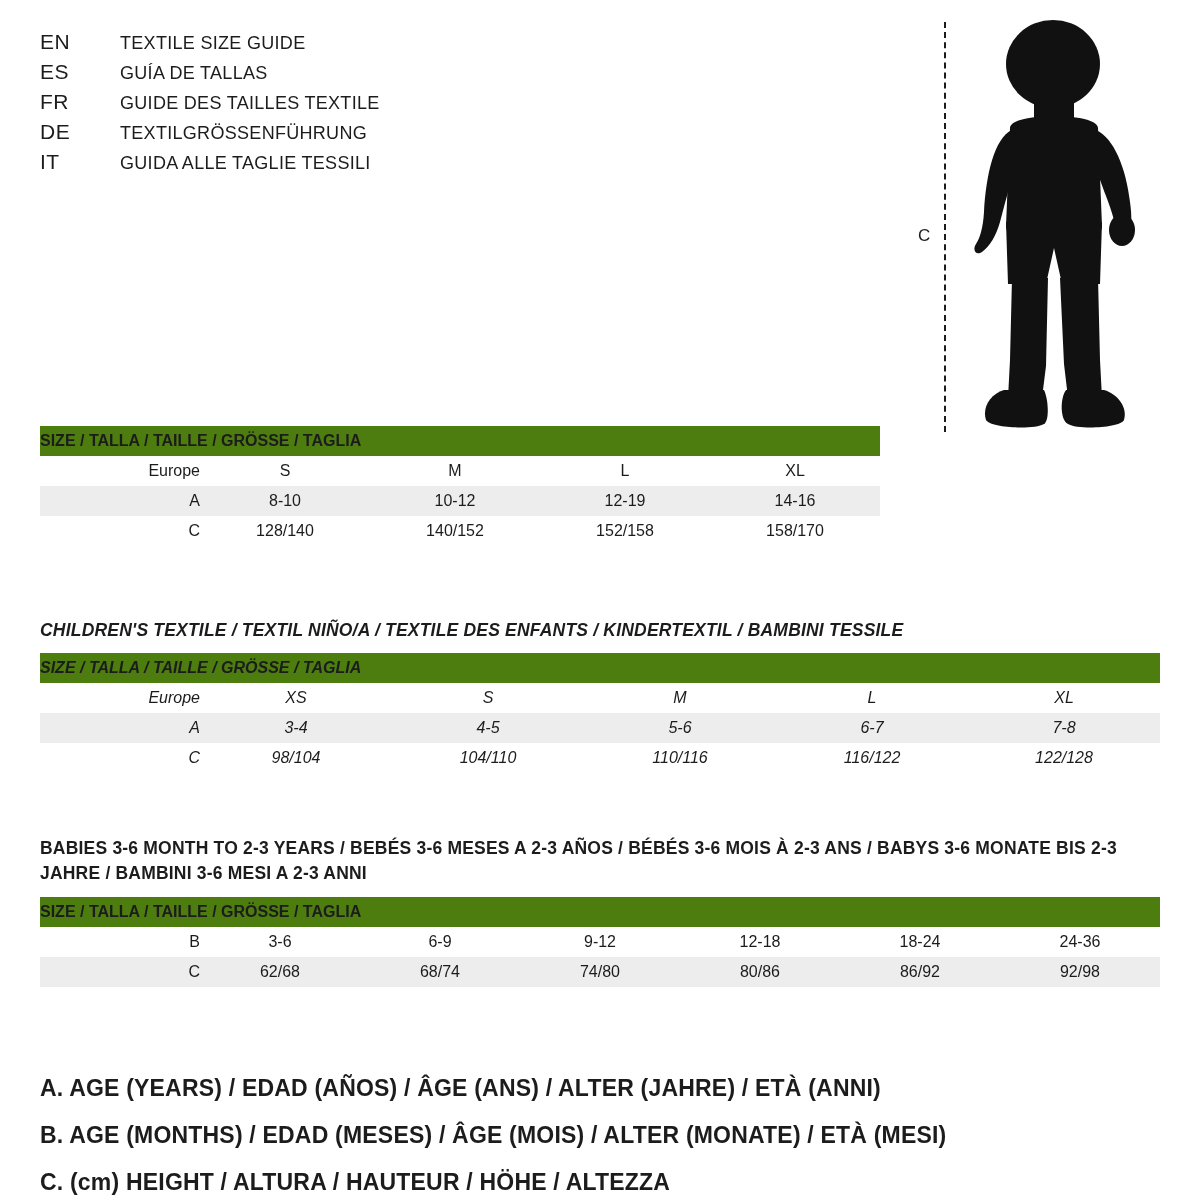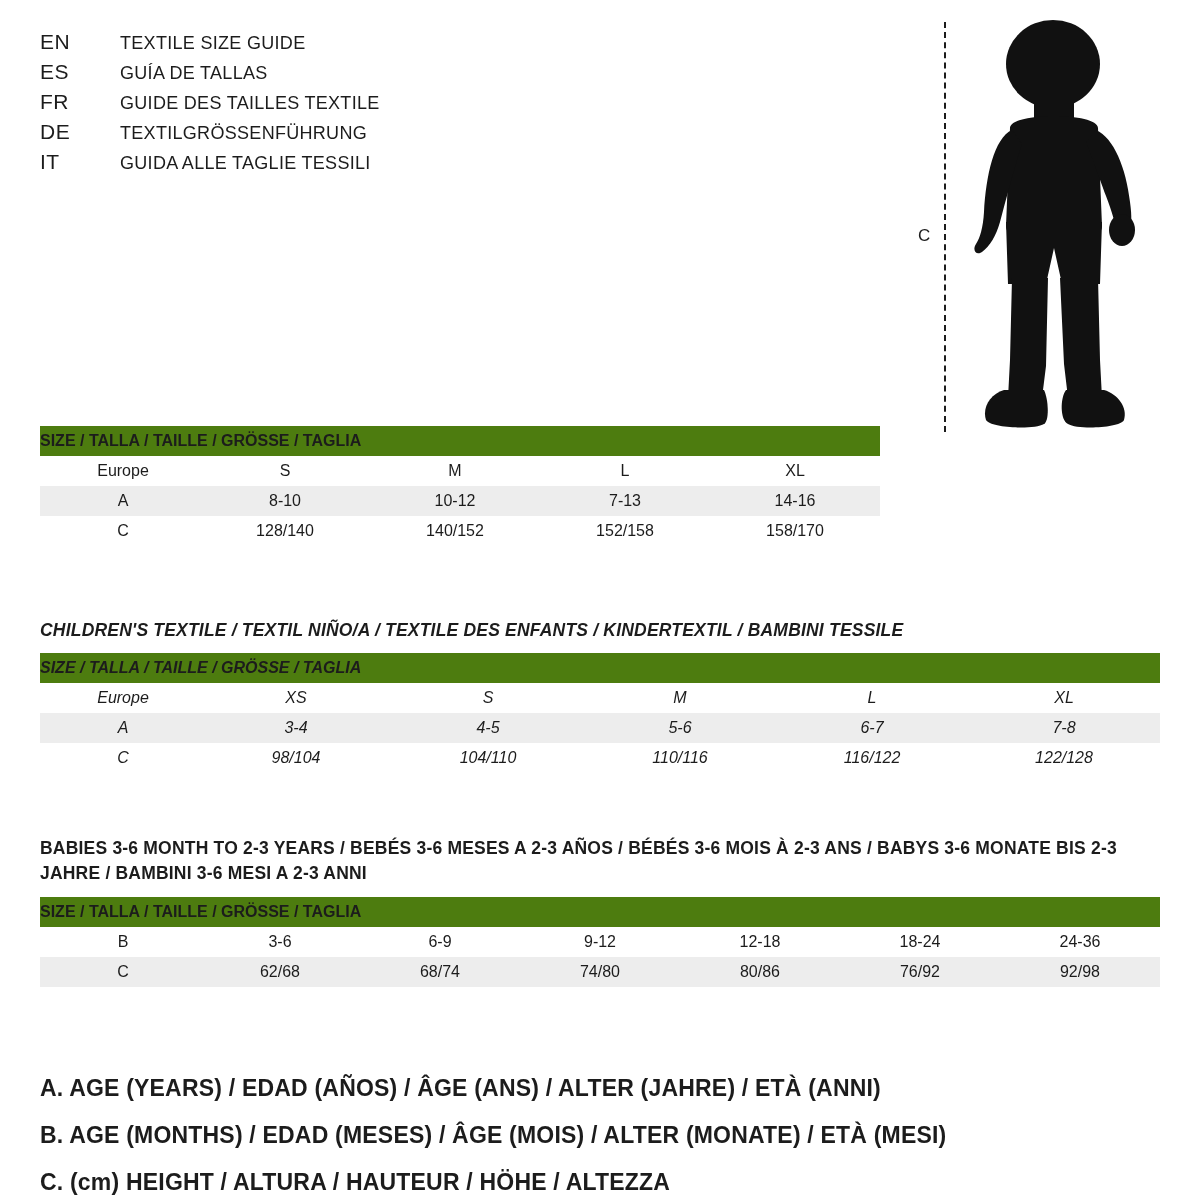--- a/index.html
+++ b/index.html
@@ -107,21 +107,21 @@
     padding-left: 6px;
   }
   .row-alt td {
     background: #ededed;
   }
   .row-plain td {
     background: #ffffff;
   }
   .cell-label {
     padding-left: 6px !important;
-    text-align: center;
+    text-align: right;
   }
   .cell-val {
     text-align: center;
   }
 
   
   .footnotes {
     position: absolute;
     left: 40px;
     top: 1065px;
@@ -211,21 +211,21 @@
           <td class="cell-label">Europe</td>
           <td class="cell-val">S</td>
           <td class="cell-val">M</td>
           <td class="cell-val">L</td>
           <td class="cell-val">XL</td>
         </tr>
         <tr class="row-alt">
           <td class="cell-label">A</td>
           <td class="cell-val">8-10</td>
           <td class="cell-val">10-12</td>
-          <td class="cell-val">7-13</td>
+          <td class="cell-val">12-19</td>
           <td class="cell-val">14-16</td>
         </tr>
         <tr class="row-plain">
           <td class="cell-label">C</td>
           <td class="cell-val">128/140</td>
           <td class="cell-val">140/152</td>
           <td class="cell-val">152/158</td>
           <td class="cell-val">158/170</td>
         </tr>
       </tbody>
@@ -299,21 +299,21 @@
           <td class="cell-val">12-18</td>
           <td class="cell-val">18-24</td>
           <td class="cell-val">24-36</td>
         </tr>
         <tr class="row-alt">
           <td class="cell-label">C</td>
           <td class="cell-val">62/68</td>
           <td class="cell-val">68/74</td>
           <td class="cell-val">74/80</td>
           <td class="cell-val">80/86</td>
-          <td class="cell-val">76/92</td>
+          <td class="cell-val">86/92</td>
           <td class="cell-val">92/98</td>
         </tr>
       </tbody>
     </table>
   </div>
 
   <div class="footnotes">
     <div class="footnote">A. AGE (YEARS) / EDAD (AÑOS) / ÂGE (ANS) / ALTER (JAHRE) / ETÀ (ANNI)</div>
     <div class="footnote">B. AGE (MONTHS) / EDAD (MESES) / ÂGE (MOIS) / ALTER (MONATE) / ETÀ (MESI)</div>
     <div class="footnote">C. (cm) HEIGHT / ALTURA / HAUTEUR / HÖHE / ALTEZZA</div>

